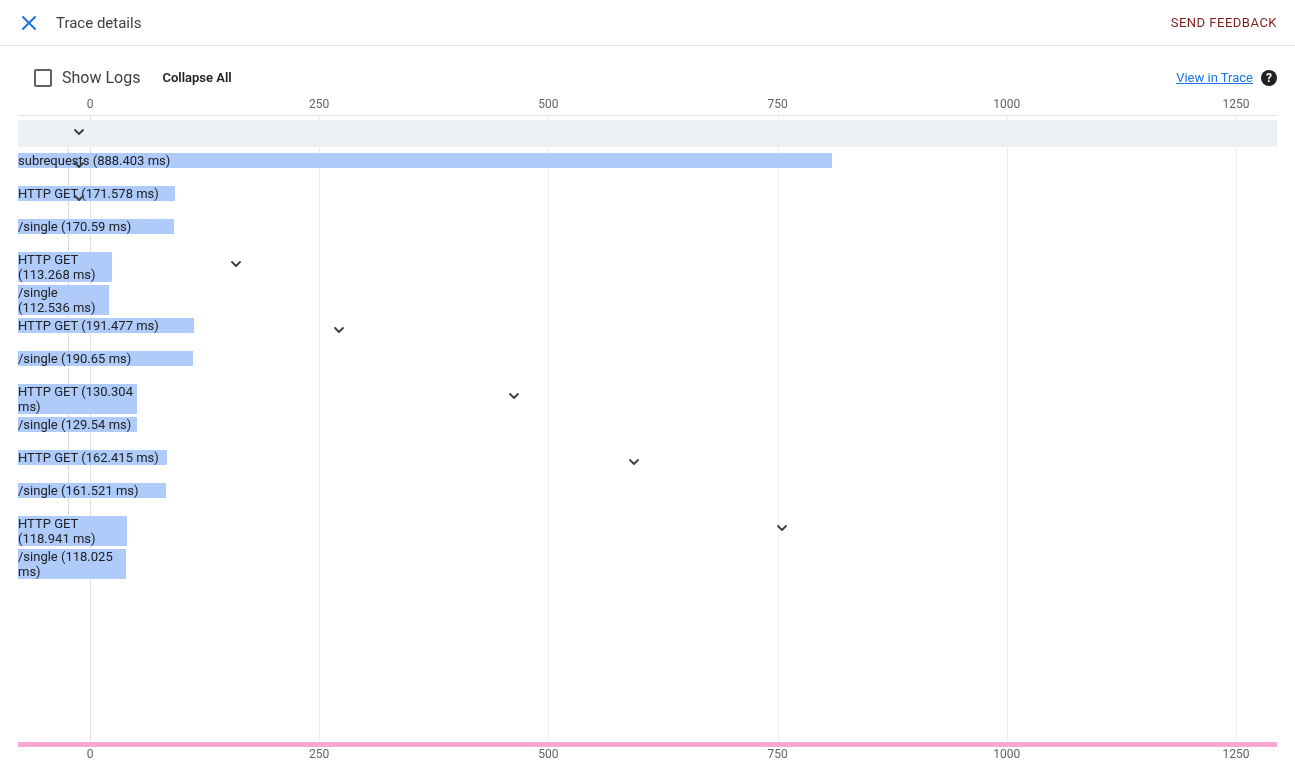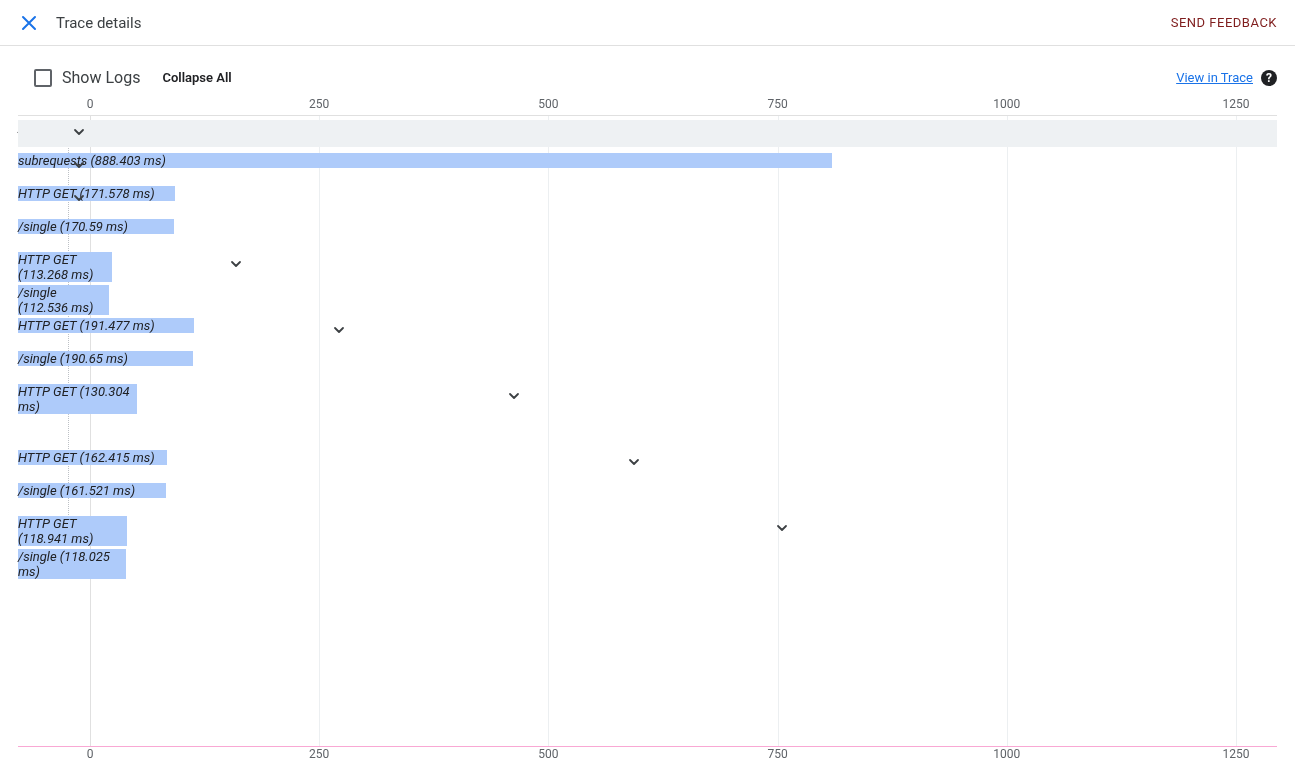--- a/index.html
+++ b/index.html
@@ -110,22 +110,21 @@
       position: absolute;
       top: 0;
       transform: translateX(-50%);
     }
     .plot {
       position: absolute;
       top: 18px;
       bottom: 18px;
       left: 0; right: 0;
       border-top: 1px solid #e0e0e0;
-      border-bottom: 1px solid #f9a8d4;
-      font-style: italic;
+      border-bottom: 5px solid #f9a8d4;
     }
     .gridline {
       position: absolute;
       top: 0; bottom: 0;
       width: 0;
       border-left: 1px solid #eceff1;
     }
     .gridline.first { border-left-color: #e0e0e0; }
     .bar.sel { background: #5791e8; }
     .bar.norm { background: #aecbfa; }
@@ -224,20 +223,23 @@
       </div>
       <div class="row" style="top: 235px; height: 27px;">
         <div class="bar norm" style="left: 332.371px; width: 174.788px; overflow: visible;"><span>/single (190.65 ms)</span></div>
       </div>
       <div class="row" style="top: 268px; height: 27px;">
         <div style="position: absolute; left: 489.48px; top: 5px; width: 16px; height: 16px; cursor: pointer; color: rgb(60, 64, 67);"><svg width="14" height="14" viewBox="0 0 14 14">
             <path d="M3 5 L7 9 L11 5" stroke="#3c4043" stroke-width="1.8" fill="none" stroke-linecap="round" stroke-linejoin="round"></path>
           </svg></div>
         <div class="bar norm" style="left: 507.48px; width: 119.463px; overflow: visible;"><span>HTTP GET (130.304 ms)</span></div>
       </div>
+      <div class="row" style="top: 301px; height: 27px;">
+        <div class="bar norm" style="left: 507.48px; width: 118.762px; overflow: visible;"><span>/single (129.54 ms)</span></div>
+      </div>
       <div class="row" style="top: 334px; height: 27px;">
         <div style="position: absolute; left: 608.664px; top: 5px; width: 16px; height: 16px; cursor: pointer; color: rgb(60, 64, 67);"><svg width="14" height="14" viewBox="0 0 14 14">
             <path d="M3 5 L7 9 L11 5" stroke="#3c4043" stroke-width="1.8" fill="none" stroke-linecap="round" stroke-linejoin="round"></path>
           </svg></div>
         <div class="bar norm" style="left: 626.664px; width: 148.902px; overflow: visible;"><span>HTTP GET (162.415 ms)</span></div>
       </div>
       <div class="row" style="top: 367px; height: 27px;">
         <div class="bar norm" style="left: 626.664px; width: 148.082px; overflow: visible;"><span>/single (161.521 ms)</span></div>
       </div>
       <div class="row" style="top: 400px; height: 27px;">

